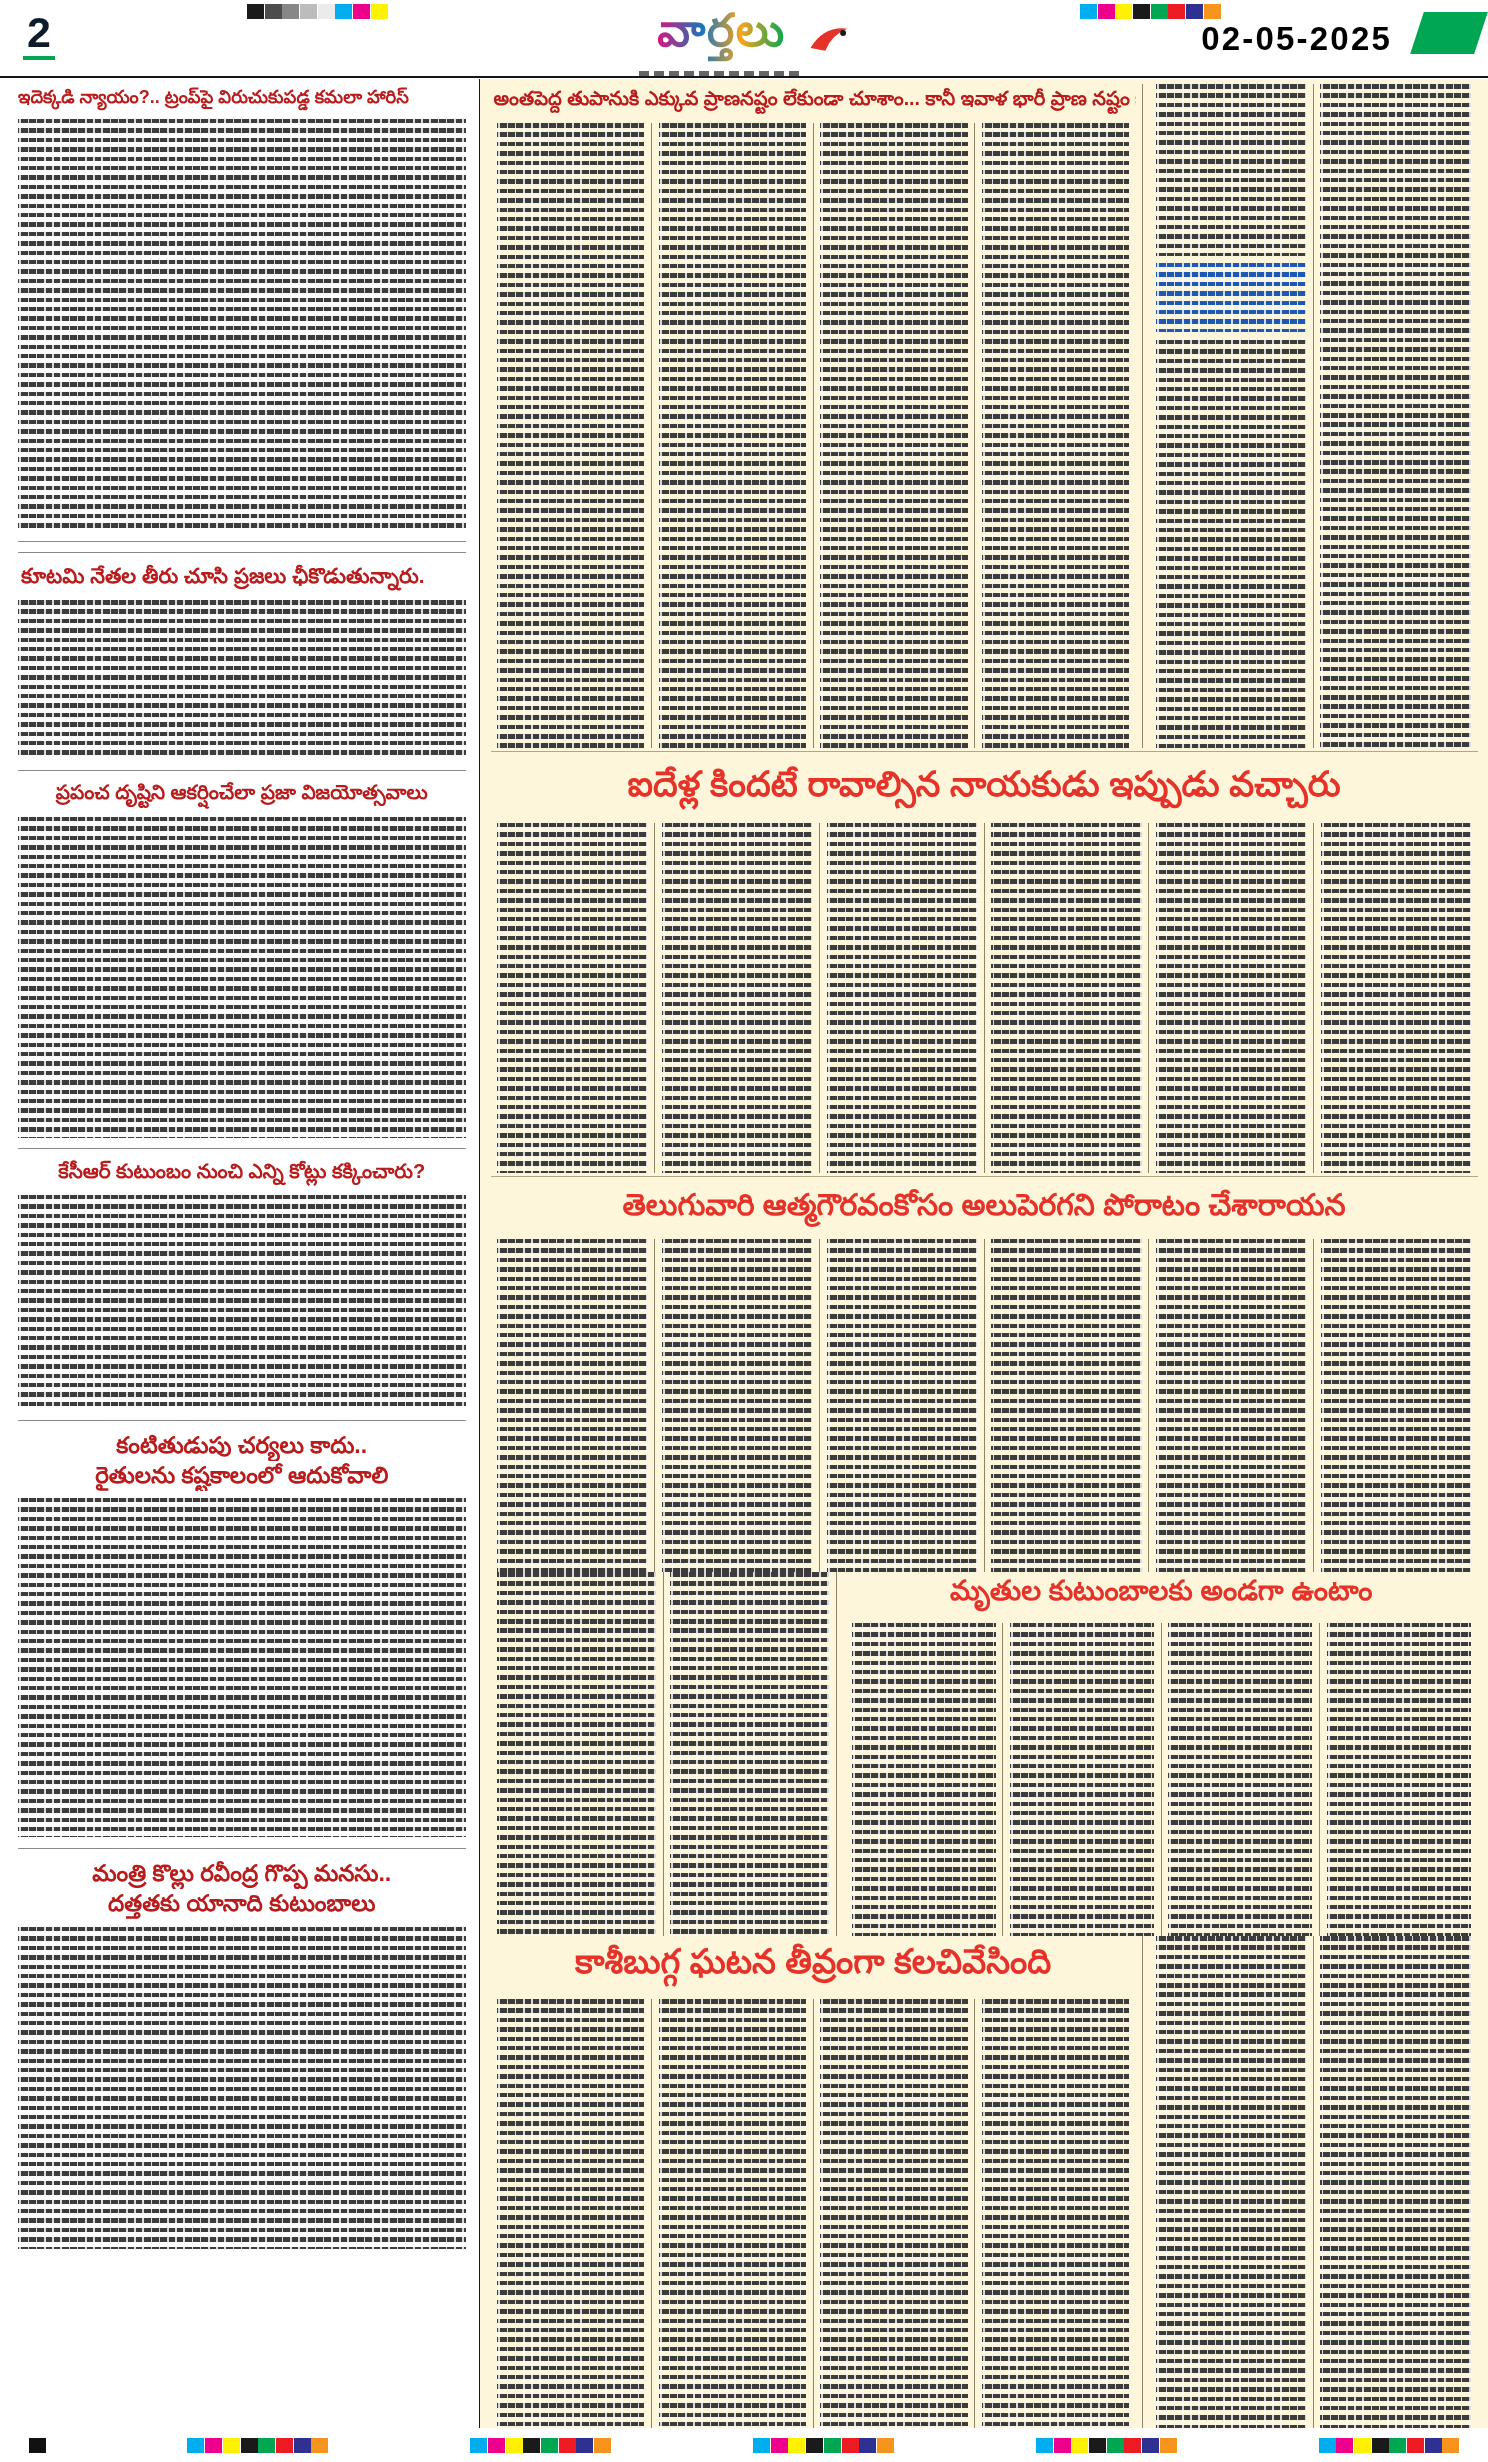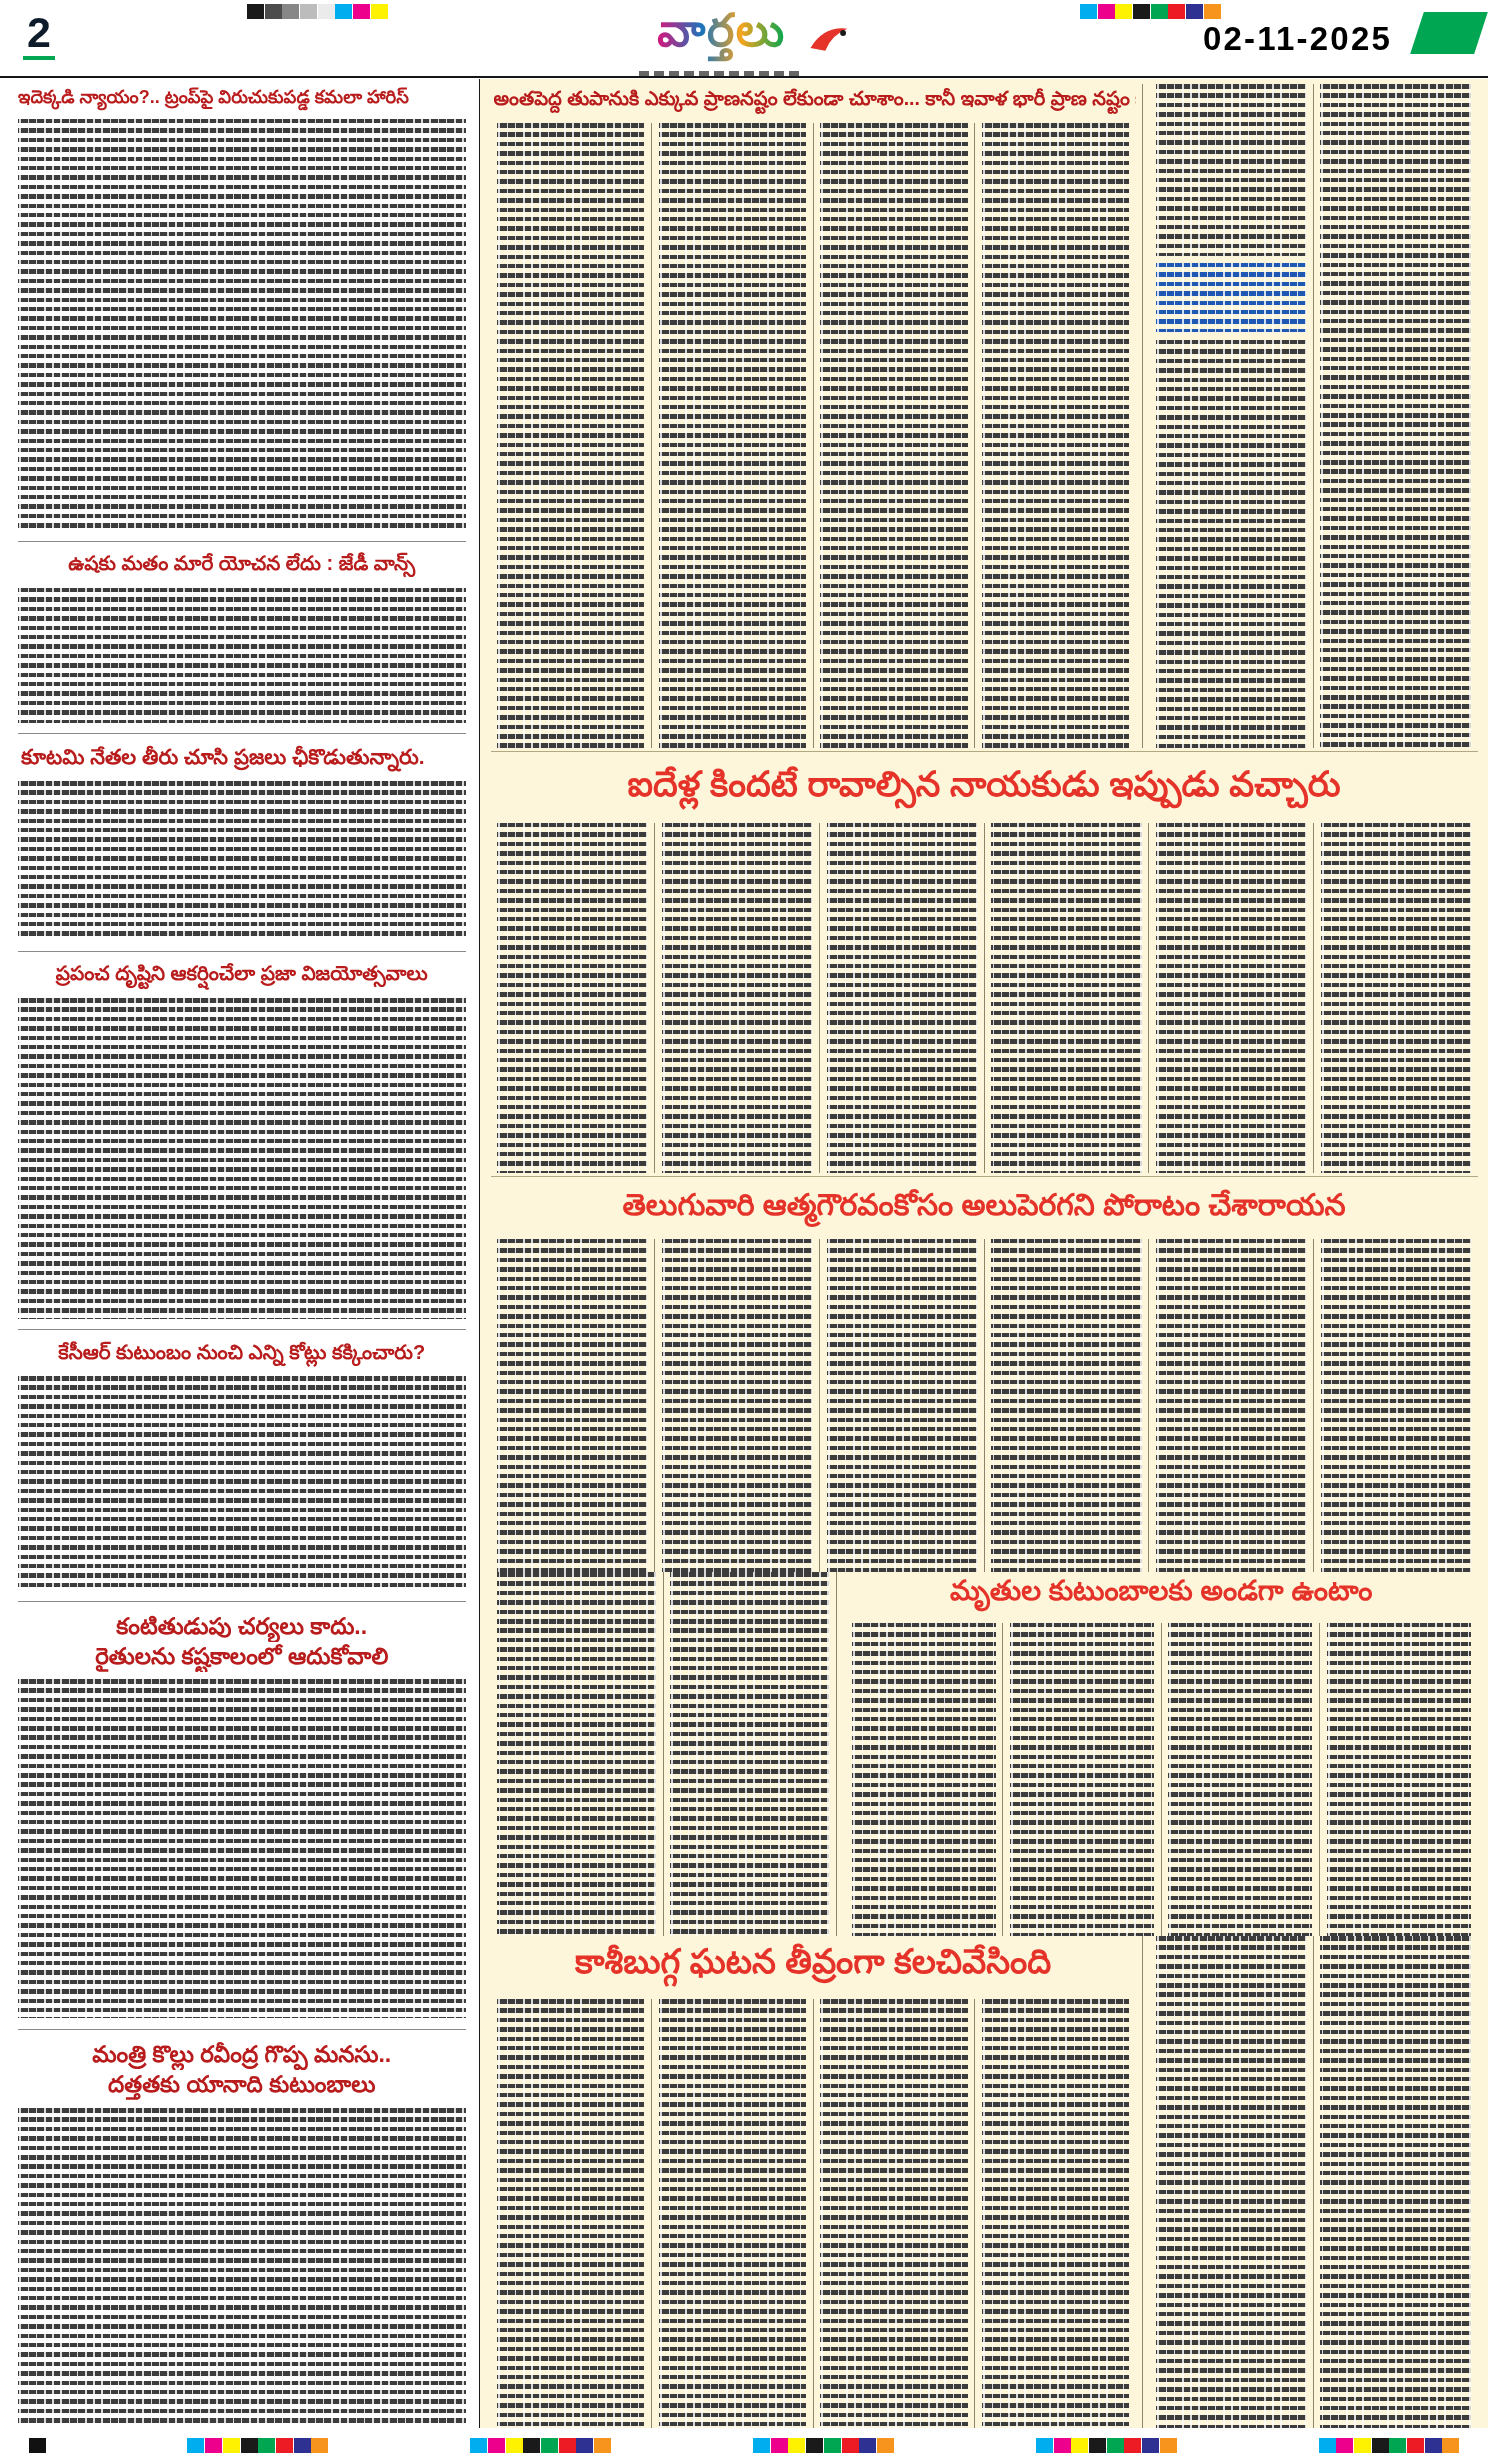--- a/index.html
+++ b/index.html
@@ -160,38 +160,34 @@
     <div class="masthead-textblock">
       <div class="masthead-title">వార్తలు</div>
       <div class="masthead-tagline"></div>
     </div>
     <svg width="40" height="31.5" viewBox="0 0 54 42">
       <path d="M2 32 Q20 2 52 6 Q30 14 22 36 Z" fill="#e5332a"></path>
       <circle cx="46" cy="12" r="4" fill="#1a1a1a"></circle>
     </svg>
   </div>
 
-  <div class="date-box">02-11-2025</div>
+  <div class="date-box">02-05-2025</div>
   <div class="date-ribbon"></div>
 </div>
 
 <div class="content">
 
   <div class="leftcol">
 
     <div>
       <div class="h-black hl-a1 one-line">ఇదెక్కడి న్యాయం?.. ట్రంప్‌పై విరుచుకుపడ్డ కమలా హారిస్</div>
       <div class="sim" style="height:411px"></div>
     </div>
     <hr class="sep">
 
-    <div>
-      <div class="h-black hl-c one-line">ఉషకు మతం మారే యోచన లేదు : జేడీ వాన్స్</div>
-      <div class="sim" style="height:135px"></div>
-    </div>
     <hr class="sep">
 
     <div>
       <div class="h-black hl-sub one-line">కూటమి నేతల తీరు చూసి ప్రజలు ఛీకొడుతున్నారు.</div>
       <div class="sim" style="height:159px"></div>
     </div>
     <hr class="sep">
 
     <div>
       <div class="h-black hl-c one-line">ప్రపంచ దృష్టిని ఆకర్షించేలా ప్రజా విజయోత్సవాలు</div>

